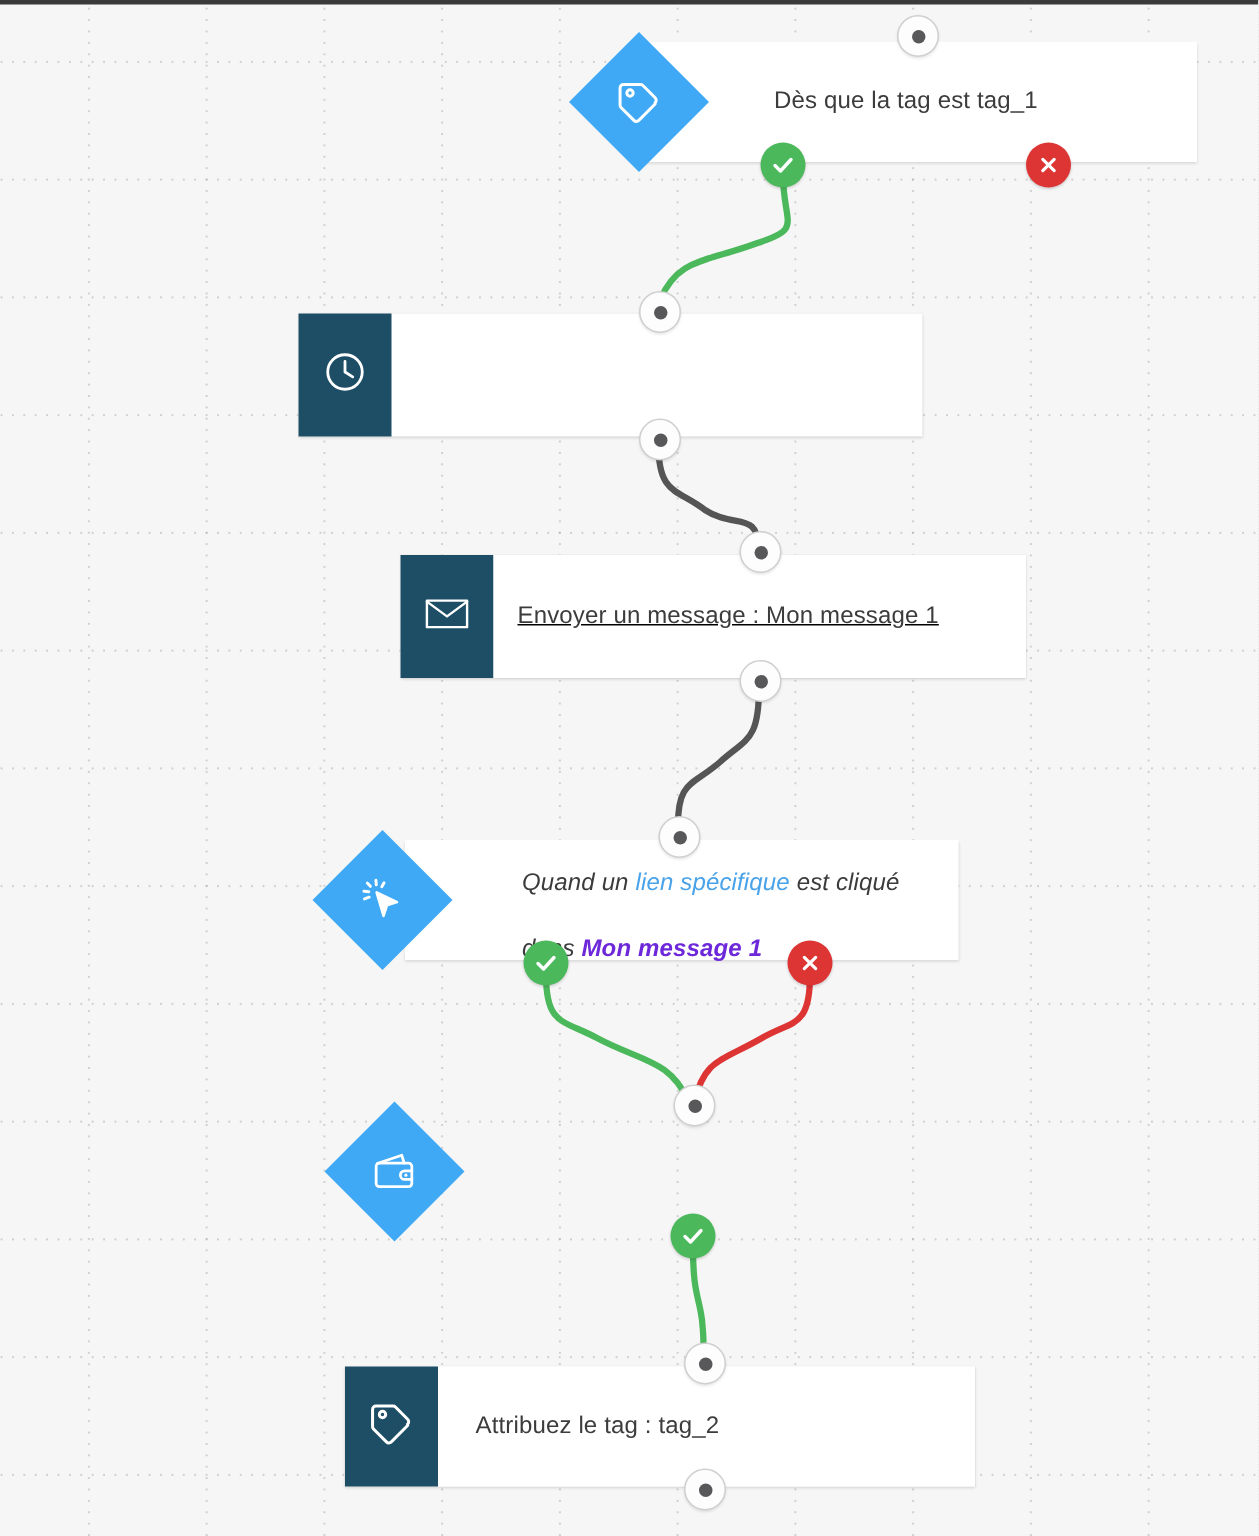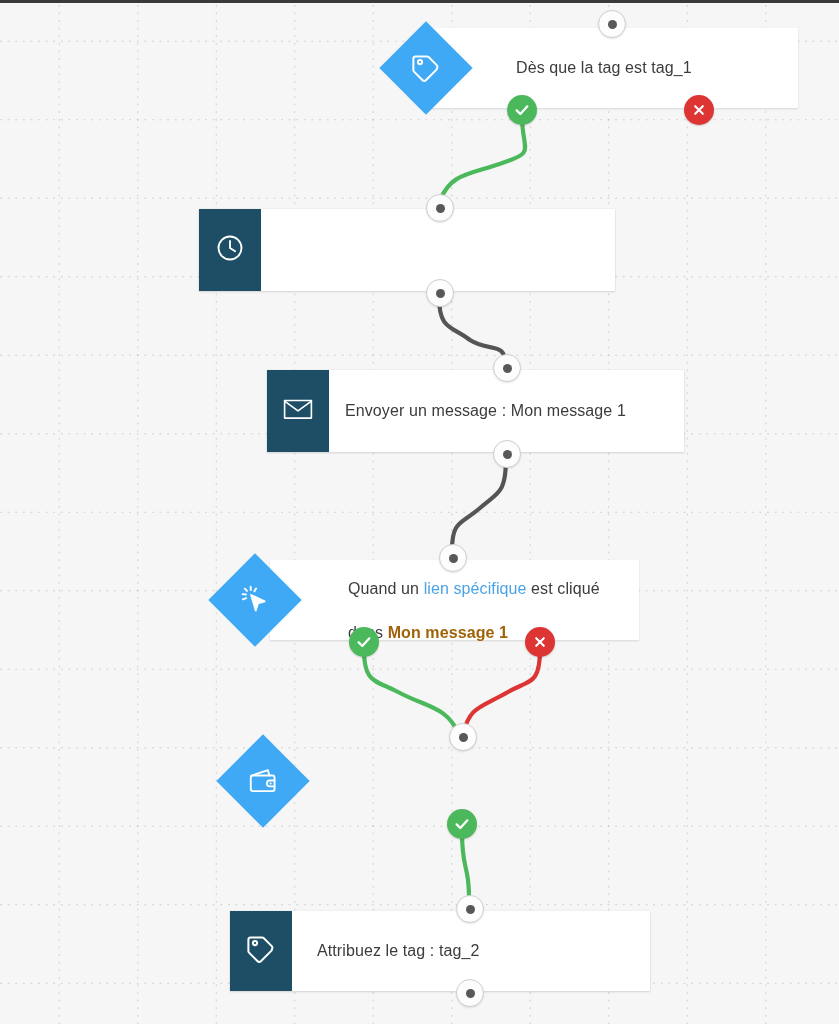--- a/index.html
+++ b/index.html
@@ -102,21 +102,21 @@
     height: 100%;
   }
   .node-label {
     font-size: 16px;
     color: #3c3c3c;
     line-height: 1.35;
     letter-spacing: .1px;
     white-space: pre-line;
   }
   .node-label .lnk { color: #4aa3e8; }
-  .node-label .bold { font-weight: bold; color: #a16207; }
+  .node-label .bold { font-weight: bold; color: #6d28d9; }
   .port {
     position: absolute;
     width: 26px;
     height: 26px;
     border-radius: 50%;
     background: #fdfdfd;
     border: 1px solid #cfcfcf;
     box-shadow: 0 1px 2px rgba(0,0,0,.10);
     display: flex;
     align-items: center;
@@ -199,39 +199,39 @@
         <svg width="30" height="30" viewBox="0 0 24 24" fill="none" stroke="#ffffff" stroke-width="1.5" stroke-linecap="round" stroke-linejoin="round">
           <circle cx="12" cy="12" r="9.2"></circle>
           <path d="M12 6.4 V12 L16.1 14.6"></path>
         </svg>
       </span>
     </div>
   </div>
   <div class="port" style="left:426px; top:194px;"></div>
   <div class="port" style="left:426px; top:279px;"></div>
 
-  <div class="node" style="left:267px; top:370px; width:417px; height:82px;">
+  <div class="node" style="left:267px; top:370px; width:417px; height:82px;text-decoration:underline;">
     <div class="icon-box">
       <span>
         <svg width="30" height="24" viewBox="0 0 28 20" fill="none" stroke="#ffffff" stroke-width="1.5" stroke-linecap="round" stroke-linejoin="round">
           <rect x="1.5" y="2" width="25" height="16.5"></rect>
           <path d="M1.5 2.6 14 11.8 26.5 2.6"></path>
         </svg>
       </span>
     </div>
     <div class="card" style="flex:1 1 auto;">
       <span class="node-label" style="margin-left:16px;">Envoyer un message : Mon message 1</span>
     </div>
   </div>
   <div class="port" style="left:493px; top:354px;"></div>
   <div class="port" style="left:493px; top:440px;"></div>
 
   <div class="node diamond-node" style="left:222px; top:560px; width:417px; height:80px;">
     <div class="card" style="position:absolute; left:48px; top:0; width:369px; height:80px;">
-      <span class="node-label" style="margin-left:78px;">
+      <span class="node-label" style="margin-left:78px;font-style:italic;">
         <span>Quand un </span><span class="lnk">lien spécifique</span><span> est cliqué</span><br>
         <span>dans </span><span class="bold">Mon message 1</span>
       </span>
     </div>
     <div class="diamond" style="left:0px; top:7px;">
       <span class="glyph">
         <svg width="30" height="30" viewBox="0 0 26 26" fill="none" stroke="#ffffff" stroke-width="1.7" stroke-linecap="round">
           <path d="M4.2 3.2 6 5.1 M9.2 1.6 9.4 4.2 M13.9 3.1 12.6 5.3 M2.3 7.9 5.1 8.2 M2.6 12.4 5.3 11.4"></path>
           <path d="M9.6 8.6 21.4 14.2 15.6 16 13.6 22.2 Z" fill="#ffffff" stroke="#ffffff" stroke-width="1.5" stroke-linejoin="round"></path>
         </svg>

